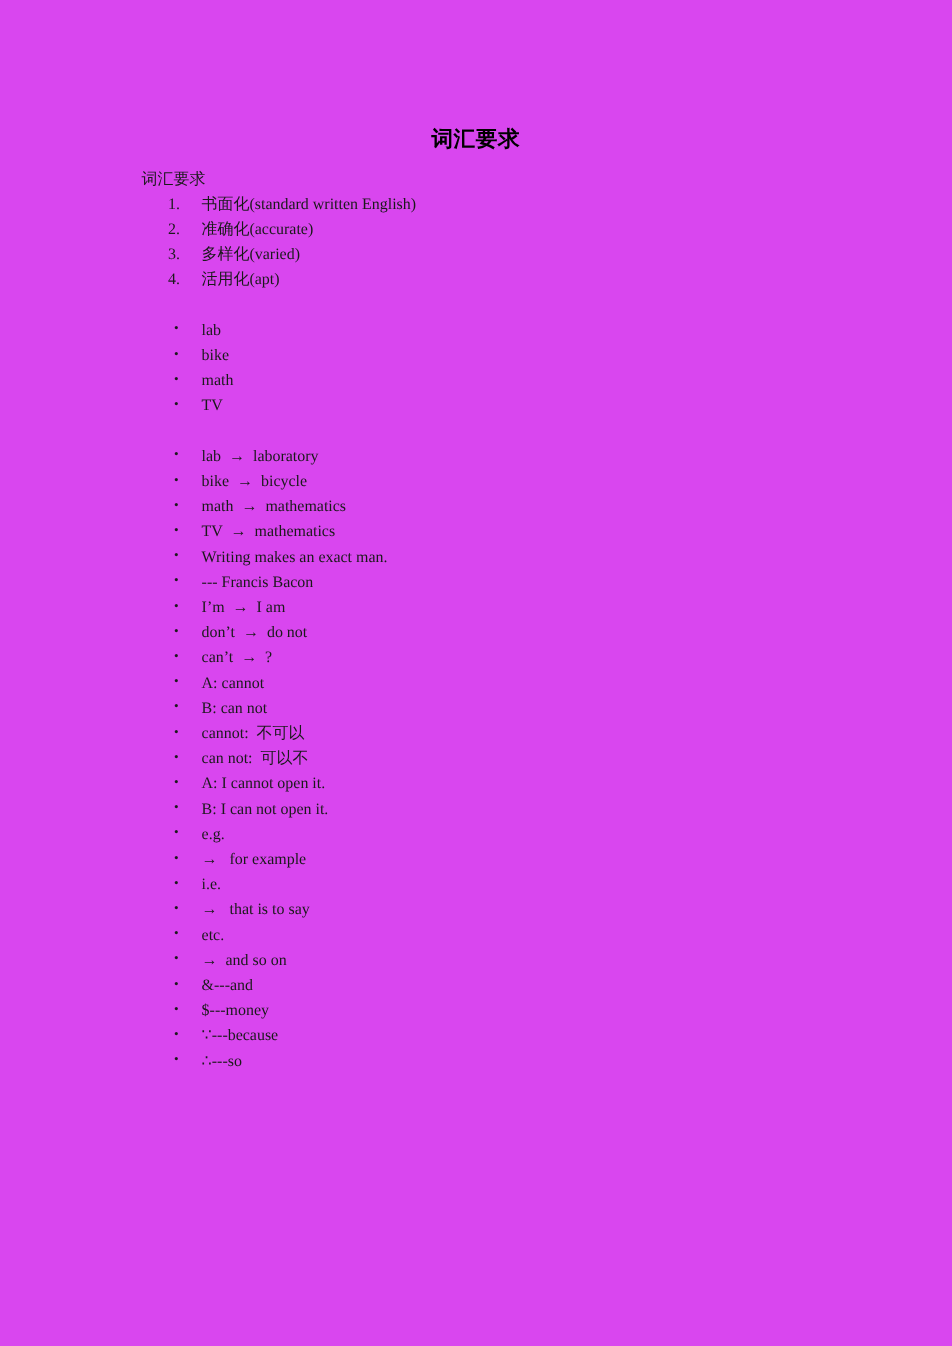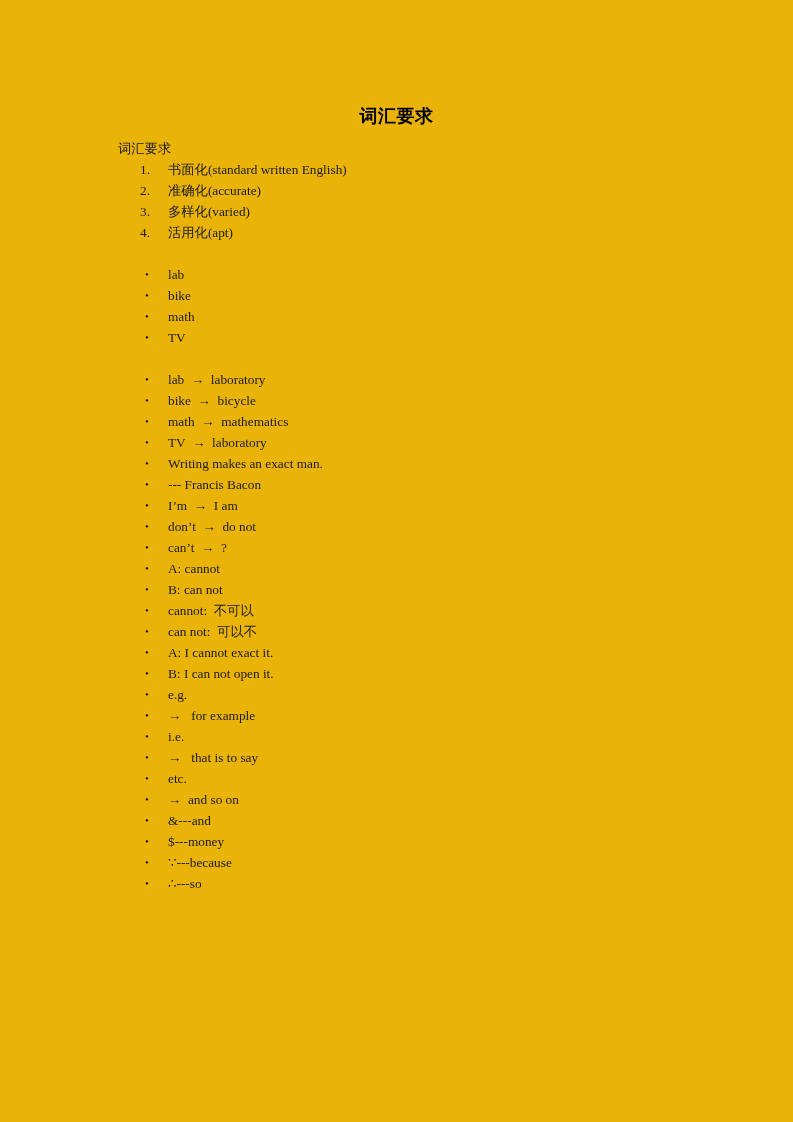--- a/index.html
+++ b/index.html
@@ -8,21 +8,21 @@
     background: #ffffff;
   }
   body {
     font-family: "Liberation Serif", "DejaVu Serif", serif;
     color: #1a1a1a;
   }
   .page {
     position: relative;
     width: 793px;
     height: 1122px;
-    background: #eab308;
+    background: #d946ef;
     overflow: hidden;
     box-sizing: border-box;
   }
   .doc-title {
     position: absolute;
     top: 104px;
     left: 0;
     width: 793px;
     text-align: center;
     font-size: 18px;
@@ -96,33 +96,33 @@
         <div class="line bulleted"><span class="marker">•</span><span class="item-text">lab</span></div>
         <div class="line bulleted"><span class="marker">•</span><span class="item-text">bike</span></div>
         <div class="line bulleted"><span class="marker">•</span><span class="item-text">math</span></div>
         <div class="line bulleted"><span class="marker">•</span><span class="item-text">TV</span></div>
       </div>
       <div class="spacer"></div>
       <div>
         <div class="line bulleted"><span class="marker">•</span><span class="item-text">lab  →  laboratory</span></div>
         <div class="line bulleted"><span class="marker">•</span><span class="item-text">bike  →  bicycle</span></div>
         <div class="line bulleted"><span class="marker">•</span><span class="item-text">math  →  mathematics</span></div>
-        <div class="line bulleted"><span class="marker">•</span><span class="item-text">TV  →  laboratory</span></div>
+        <div class="line bulleted"><span class="marker">•</span><span class="item-text">TV  →  mathematics</span></div>
         <div class="line bulleted"><span class="marker">•</span><span class="item-text">Writing makes an exact man.</span></div>
         <div class="line bulleted"><span class="marker">•</span><span class="item-text">--- Francis Bacon</span></div>
       </div>
       <div>
         <div class="line bulleted"><span class="marker">•</span><span class="item-text">I’m  →  I am</span></div>
         <div class="line bulleted"><span class="marker">•</span><span class="item-text">don’t  →  do not</span></div>
         <div class="line bulleted"><span class="marker">•</span><span class="item-text">can’t  →  ?</span></div>
         <div class="line bulleted"><span class="marker">•</span><span class="item-text">A: cannot</span></div>
         <div class="line bulleted"><span class="marker">•</span><span class="item-text">B: can not</span></div>
         <div class="line bulleted"><span class="marker">•</span><span class="item-text">cannot:  不可以</span></div>
         <div class="line bulleted"><span class="marker">•</span><span class="item-text">can not:  可以不</span></div>
-        <div class="line bulleted"><span class="marker">•</span><span class="item-text">A: I cannot exact it.</span></div>
+        <div class="line bulleted"><span class="marker">•</span><span class="item-text">A: I cannot open it.</span></div>
         <div class="line bulleted"><span class="marker">•</span><span class="item-text">B: I can not open it.</span></div>
         <div class="line bulleted"><span class="marker">•</span><span class="item-text">e.g.</span></div>
         <div class="line bulleted"><span class="marker">•</span><span class="item-text">→   for example</span></div>
         <div class="line bulleted"><span class="marker">•</span><span class="item-text">i.e.</span></div>
         <div class="line bulleted"><span class="marker">•</span><span class="item-text">→   that is to say</span></div>
         <div class="line bulleted"><span class="marker">•</span><span class="item-text">etc.</span></div>
         <div class="line bulleted"><span class="marker">•</span><span class="item-text">→  and so on</span></div>
       </div>
       <div>
         <div class="line bulleted"><span class="marker">•</span><span class="item-text">&amp;---and</span></div>

